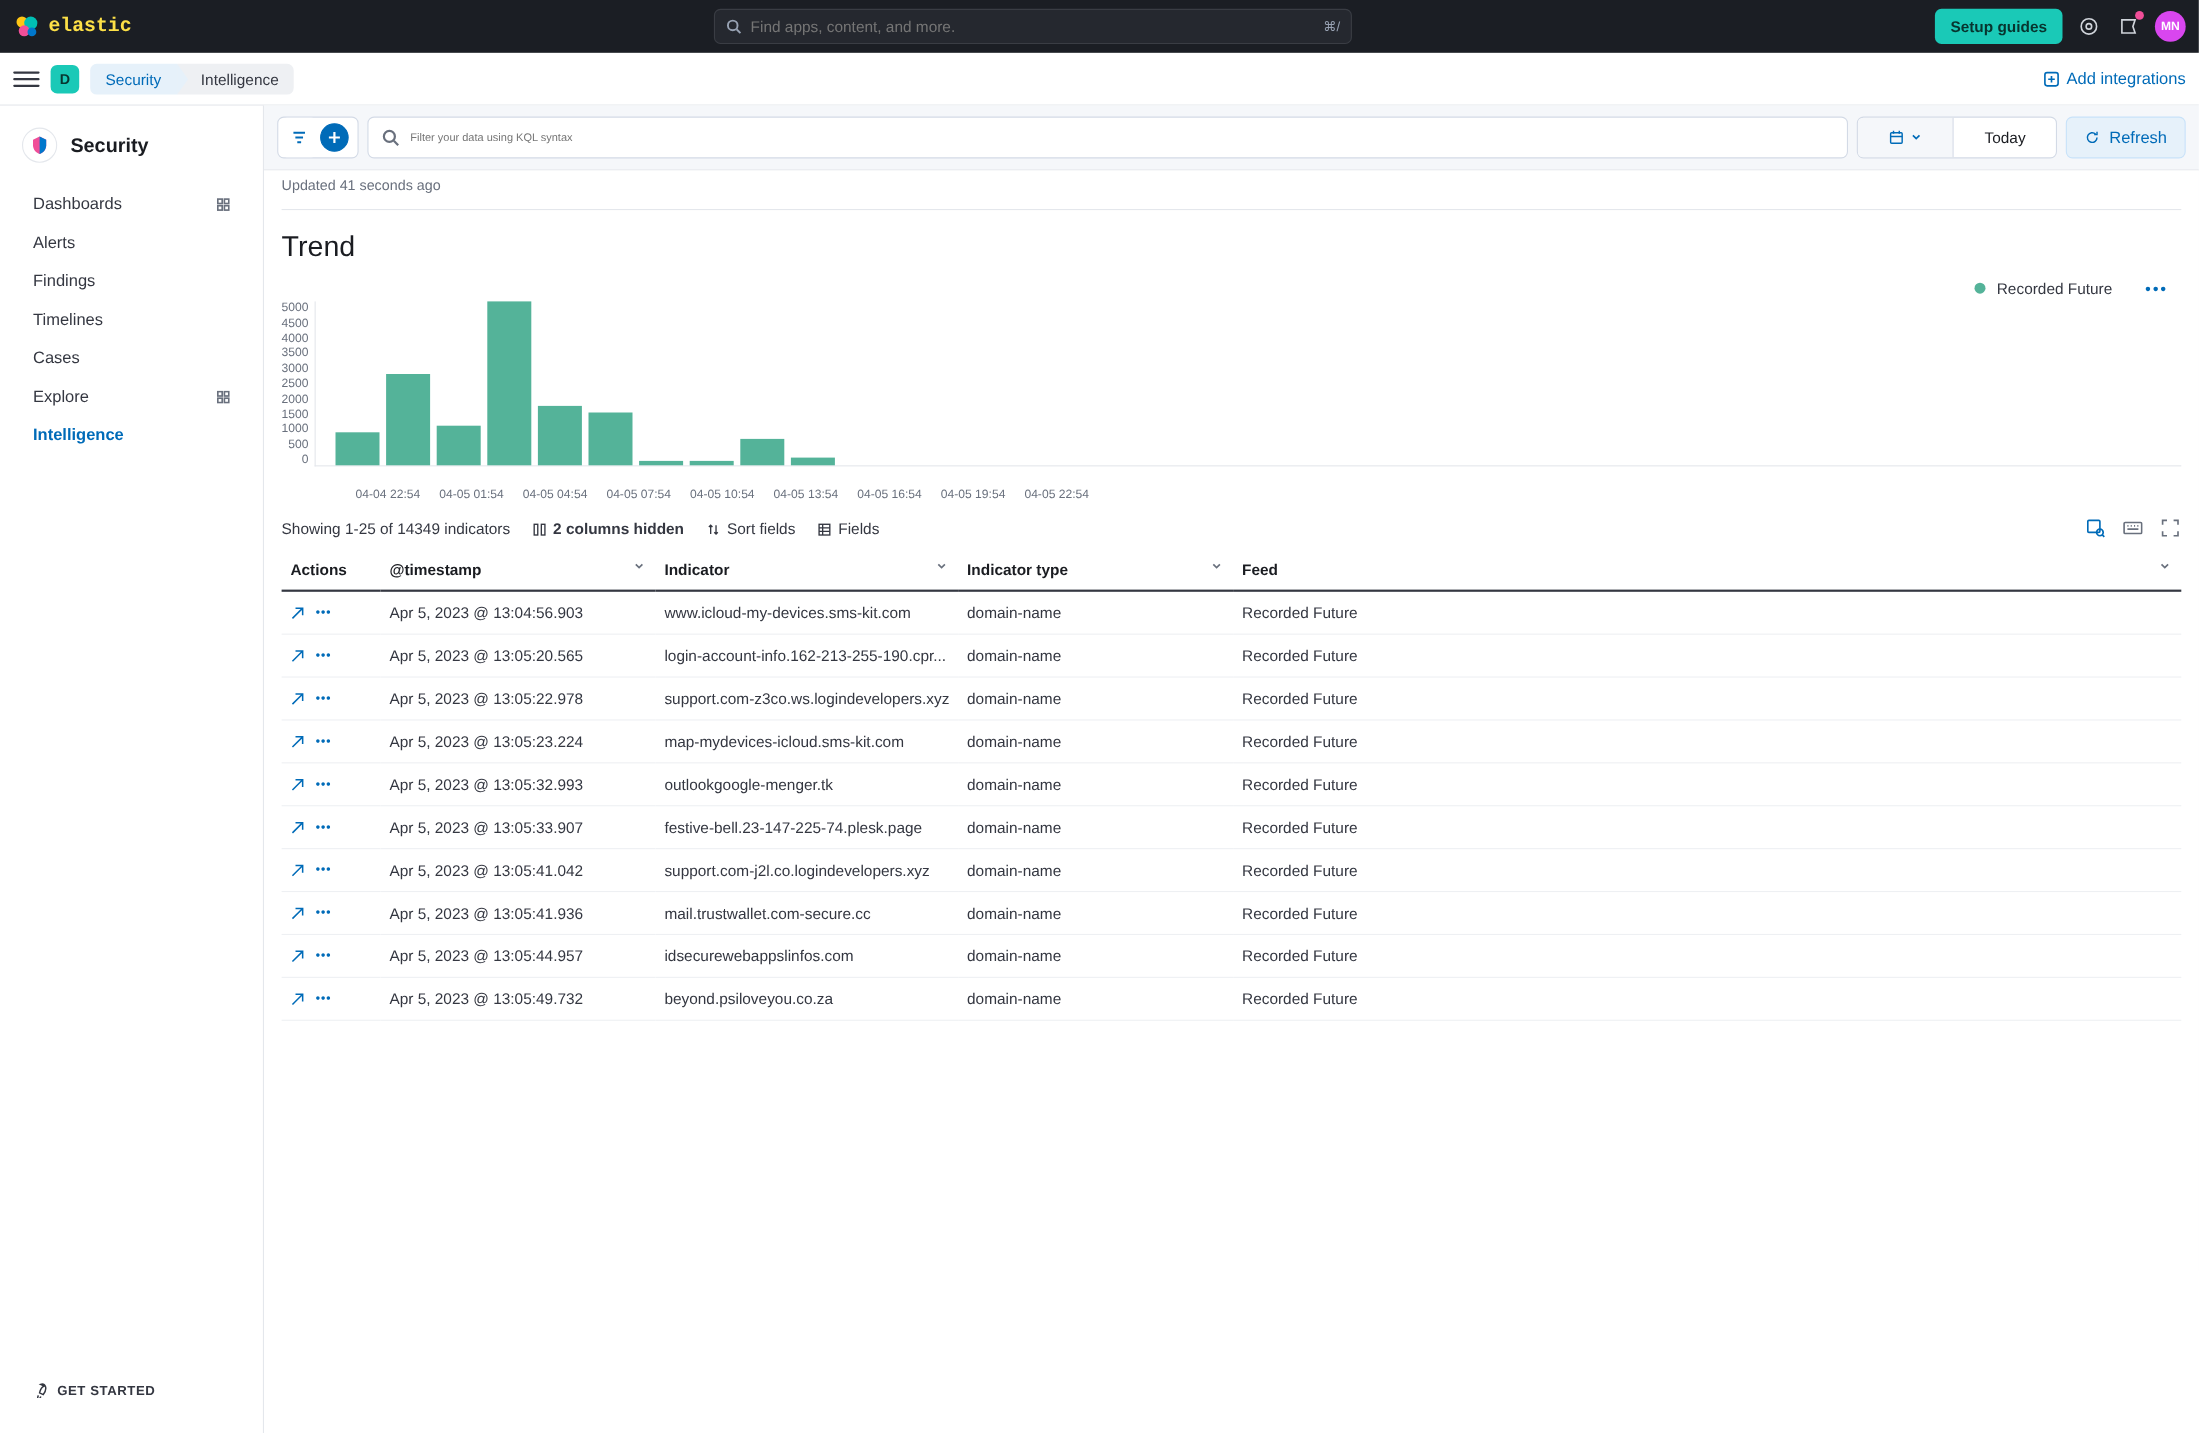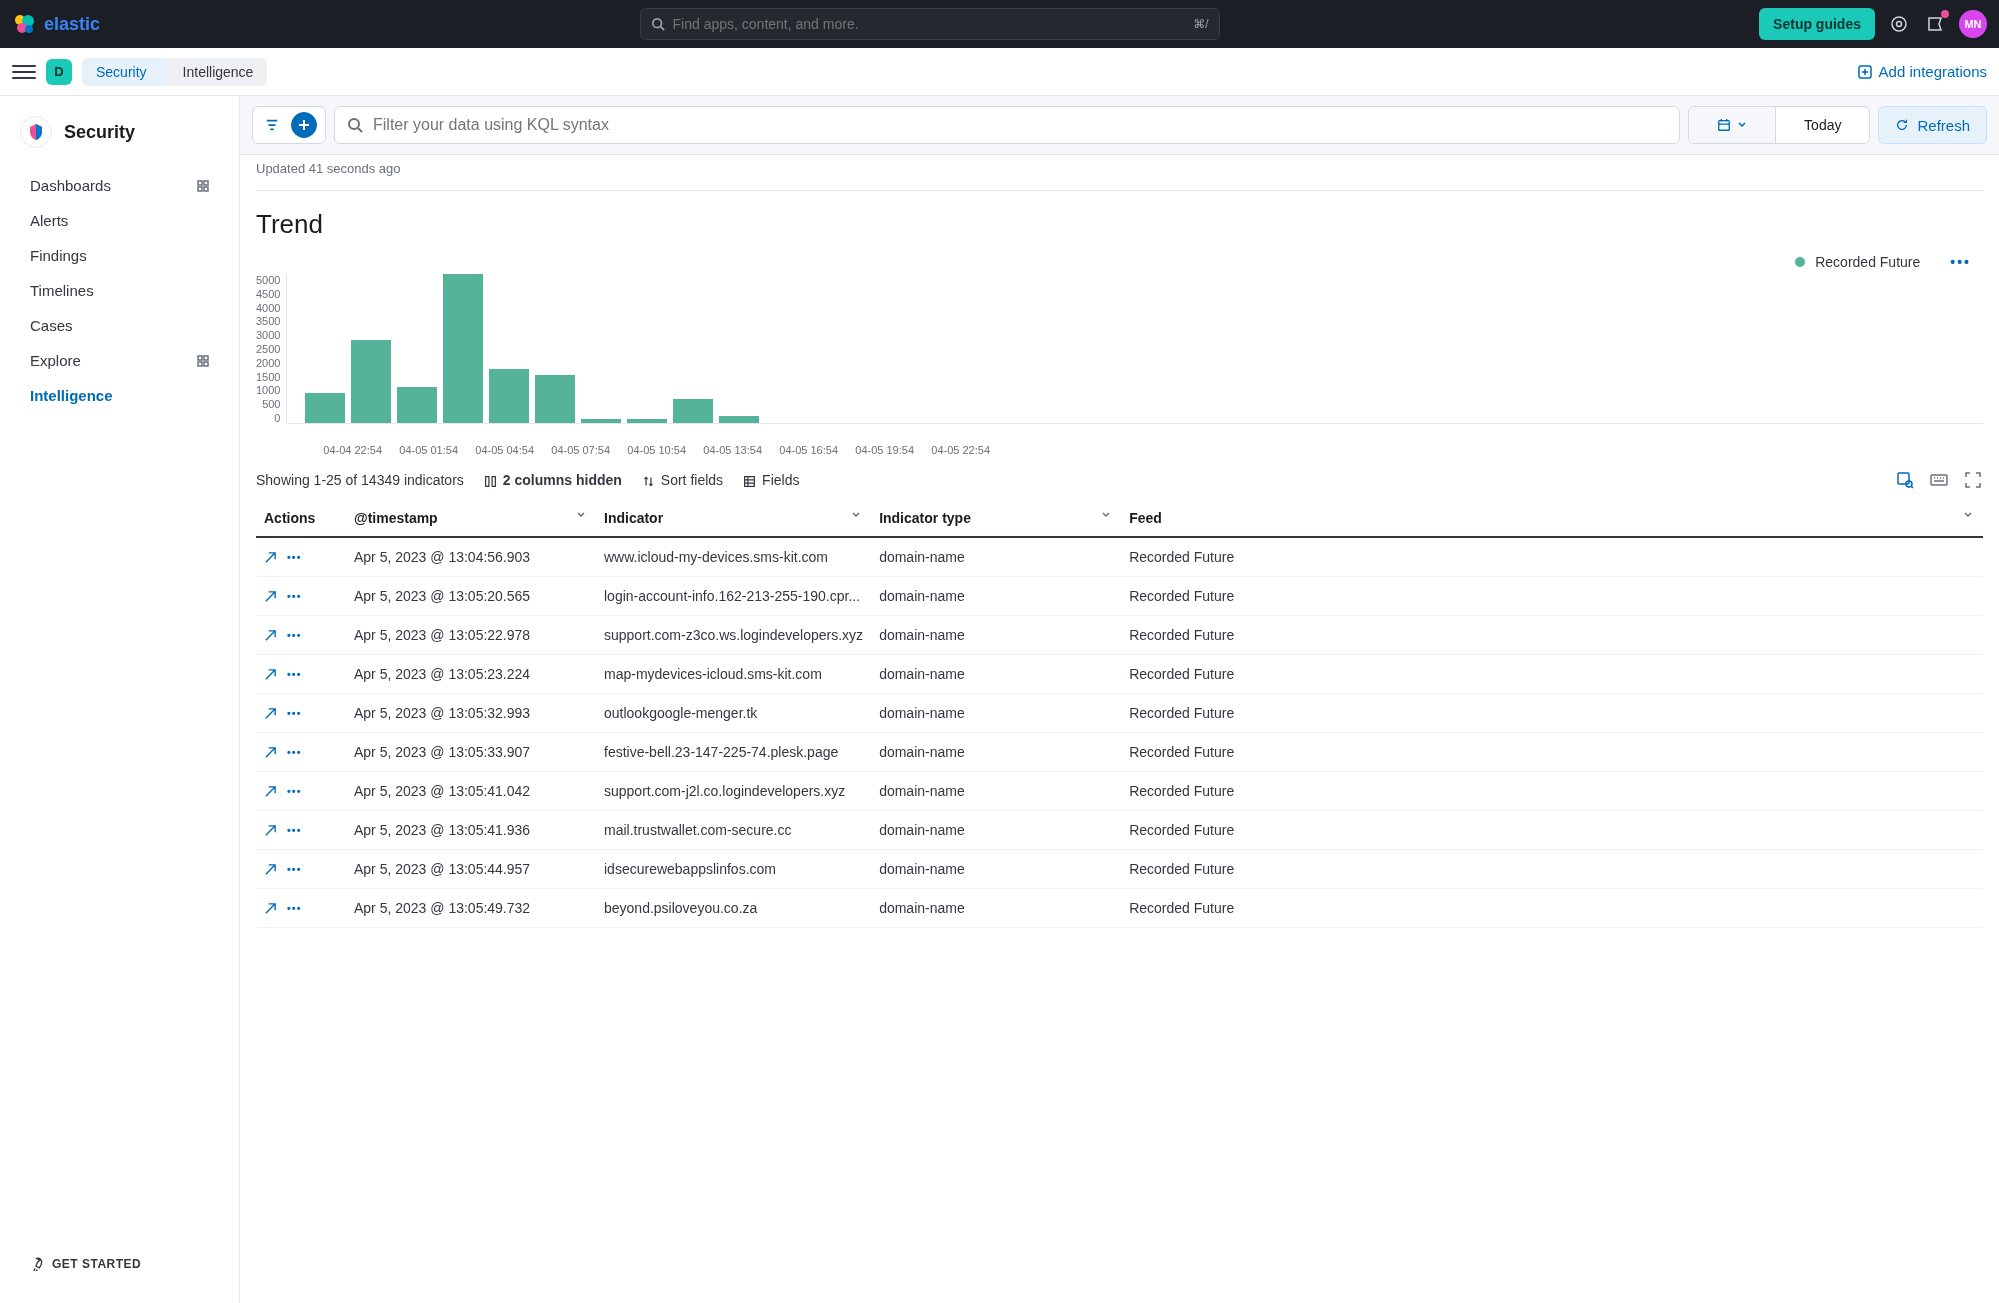--- a/index.html
+++ b/index.html
@@ -1,20 +1,20 @@
 <!DOCTYPE html>
 <html><head>
 <meta charset="utf-8">
 <style>
   * { box-sizing: border-box; margin: 0; padding: 0; }
   body { font-family: -apple-system, BlinkMacSystemFont, "Segoe UI", Helvetica, Arial, sans-serif; font-size: 14px; color: #1a1c21; background: #fff; }
 
   
   .top-header { background: #1b1e24; height: 48px; display: flex; align-items: center; padding: 0 12px; gap: 12px; }
-  .logo { display: flex; align-items: center; gap: 8px; color: #3b82f6; font-weight: 600; font-size: 18px; }
+  .logo { display: flex; align-items: center; gap: 8px; color: #fde047; font-weight: 600; font-size: 18px; font-family: Liberation Mono, monospace; }
   .logo-mark { width: 24px; height: 24px; }
   .search-wrap { flex: 1; display: flex; justify-content: center; }
   .top-search { width: 580px; height: 32px; background: #25282f; border: 1px solid #3a3d44; border-radius: 6px; display: flex; align-items: center; padding: 0 10px; color: #98a2b3; gap: 8px; }
   .top-search input { flex: 1; background: transparent; border: none; color: #ef4444; font-size: 14px; outline: none; }
   .kbd { font-size: 12px; color: #98a2b3; }
   .setup-btn { background: #1ac9b7; border: none; color: #07352f; font-weight: 600; height: 32px; padding: 0 14px; border-radius: 6px; font-size: 14px; }
   .hdr-icon { width: 24px; height: 24px; color: #d0d4da; display: flex; align-items: center; justify-content: center; position: relative; }
   .hdr-icon .dot { position: absolute; top: -2px; right: -2px; width: 8px; height: 8px; background: #f04e98; border-radius: 50%; }
   .avatar { width: 28px; height: 28px; border-radius: 50%; background: #d946ef; color: #fff; font-size: 11px; font-weight: 700; display: flex; align-items: center; justify-content: center; text-align: center; }
 
@@ -46,21 +46,21 @@
   .main { flex: 1; display: flex; flex-direction: column; overflow: hidden; background: #fafbfd; }
 
   
   .filter-bar { display: flex; align-items: center; gap: 8px; padding: 10px 12px; background: #f5f7fa; border-bottom: 1px solid #e4e7ec; }
   .fb-btn { width: 38px; height: 38px; border: 1px solid #d3dae6; border-radius: 6px; background: #fff; display: flex; align-items: center; justify-content: center; color: #006bb8; }
   .fb-btn.add { background: #006bb8; color: #fff; border-color: #006bb8; border-radius: 50%; width: 26px; height: 26px; margin-left: 4px; margin-right: 4px; }
   .fb-group { display: flex; align-items: center; border: 1px solid #d3dae6; border-radius: 6px; background: #fff; overflow: hidden; height: 38px; }
   .fb-group .seg { padding: 0 28px; height: 100%; display: flex; align-items: center; gap: 6px; }
   .fb-group .seg + .seg { border-left: 1px solid #d3dae6; }
   .kql { flex: 1; height: 38px; border: 1px solid #d3dae6; border-radius: 6px; background: #fff; display: flex; align-items: center; padding: 0 12px; gap: 10px; color: #69707d; }
-  .kql input { flex: 1; border: none; outline: none; font-size: 16px; color: #4d7c0f; background: transparent; }
+  .kql input { flex: 1; border: none; outline: none; font-size: 10px; color: #4d7c0f; background: transparent; }
   .date-btn { height: 38px; }
   .date-btn .seg:first-child { background: #f5f7fa; }
   .refresh-btn { height: 38px; border: 1px solid #c8e2f9; background: #e6f1fa; color: #006bb8; border-radius: 6px; padding: 0 16px; display: flex; align-items: center; gap: 8px; font-weight: 500; font-size: 15px; }
 
   .content { flex: 1; overflow-y: auto; padding: 0 16px 20px 16px; background: #fff; }
   .updated { color: #69707d; font-size: 13px; padding: 6px 0 14px 0; }
   hr.sep { border: none; border-top: 1px solid #e4e7ec; margin: 0; }
 
   
   .trend-head { display: flex; align-items: center; justify-content: space-between; padding: 18px 0 10px 0; }

